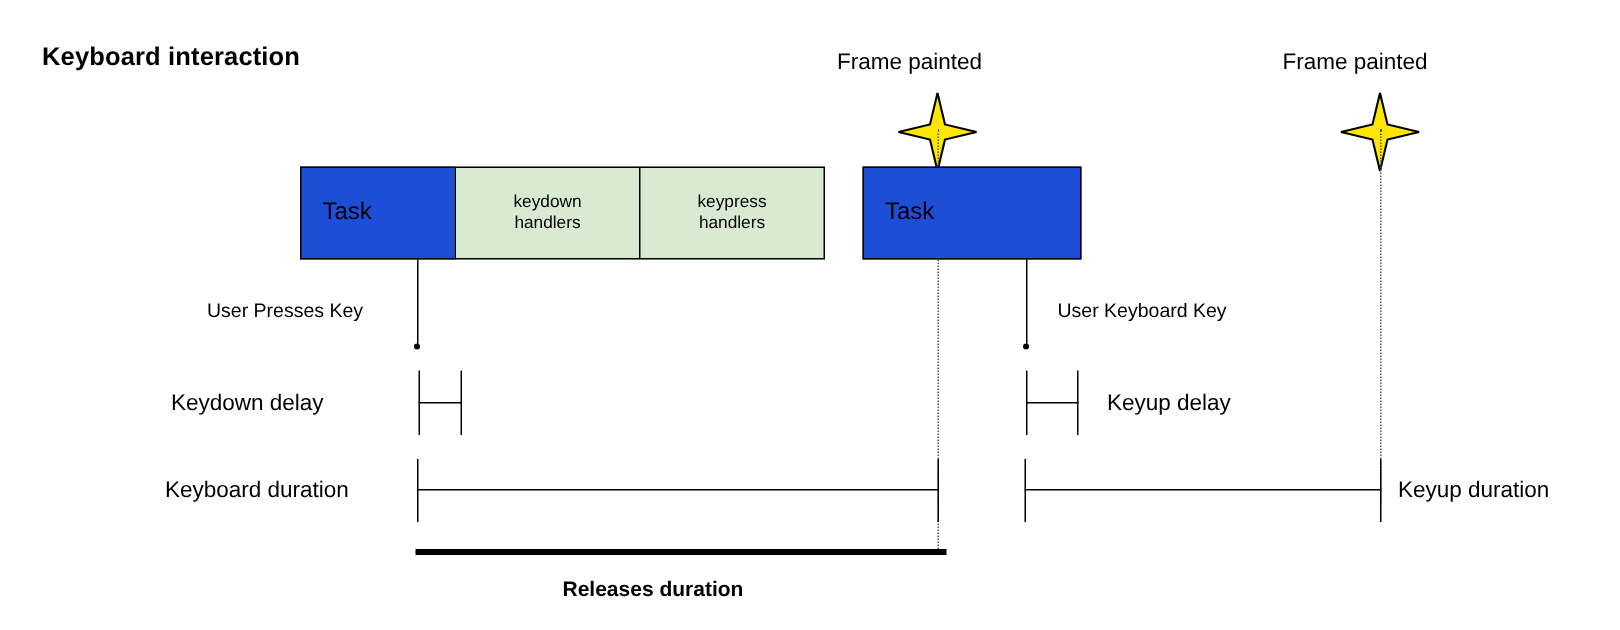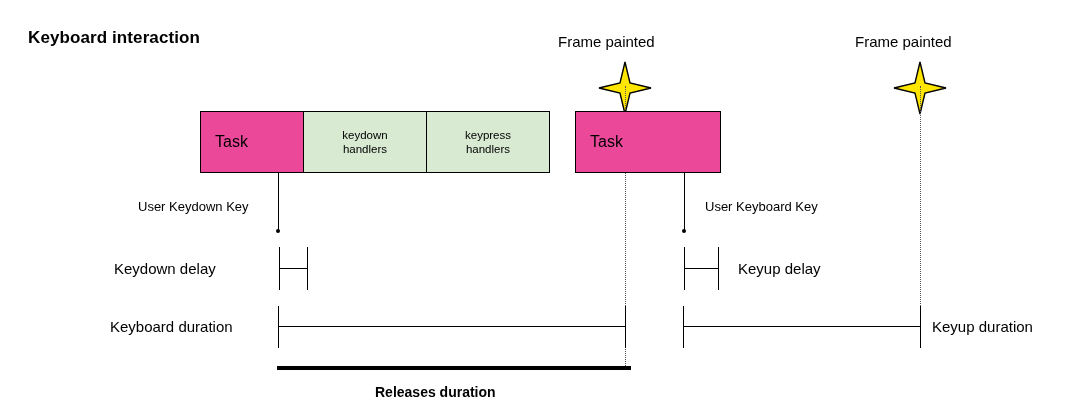--- a/index.html
+++ b/index.html
@@ -37,21 +37,21 @@
   .lane-box {
     box-sizing: border-box;
     border: 1px solid #000000;
     display: flex;
     align-items: center;
     justify-content: center;
     text-align: center;
     line-height: 1.25;
   }
   .lane-box.task {
-    background: #ec4899;
+    background: #1d4ed8;
     justify-content: flex-start;
     padding-left: 14px;
     font-size: 16px;
   }
   .lane-box.handler {
     background: #d9ead3;
     font-size: 11.5px;
   }
 
   
@@ -121,21 +121,21 @@
     <span>handlers</span>
   </div>
 
   <div class="abs lane-box task" style="left:575px; top:111px; width:146px; height:62px;">
     <span>Task</span>
   </div>
 
 
   <div class="abs vline" style="left:278px; top:173px; height:58px;"></div>
   <div class="abs dot" style="left:276px; top:229px;"></div>
-  <div class="abs label" style="left:138px; top:200px;">User Keydown Key</div>
+  <div class="abs label" style="left:138px; top:200px;">User Presses Key</div>
 
   <div class="abs vline" style="left:684px; top:173px; height:58px;"></div>
   <div class="abs dot" style="left:682px; top:229px;"></div>
   <div class="abs label" style="left:705px; top:200px;">User Keyboard Key</div>
 
   <div class="abs vline" style="left:279px; top:247px; height:43px;"></div>
   <div class="abs vline" style="left:307px; top:247px; height:43px;"></div>
   <div class="abs hline" style="left:279px; top:268px; width:29px;"></div>
   <div class="abs label big" style="left:114px; top:261px;">Keydown delay</div>
 

